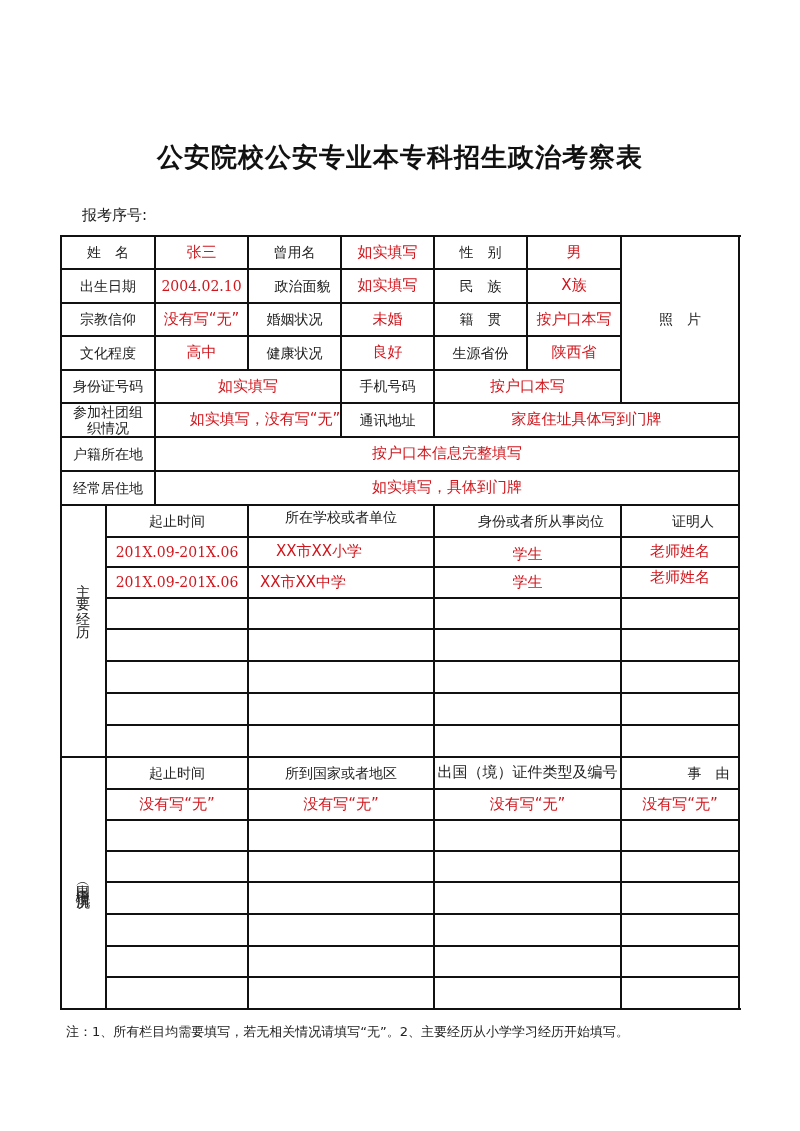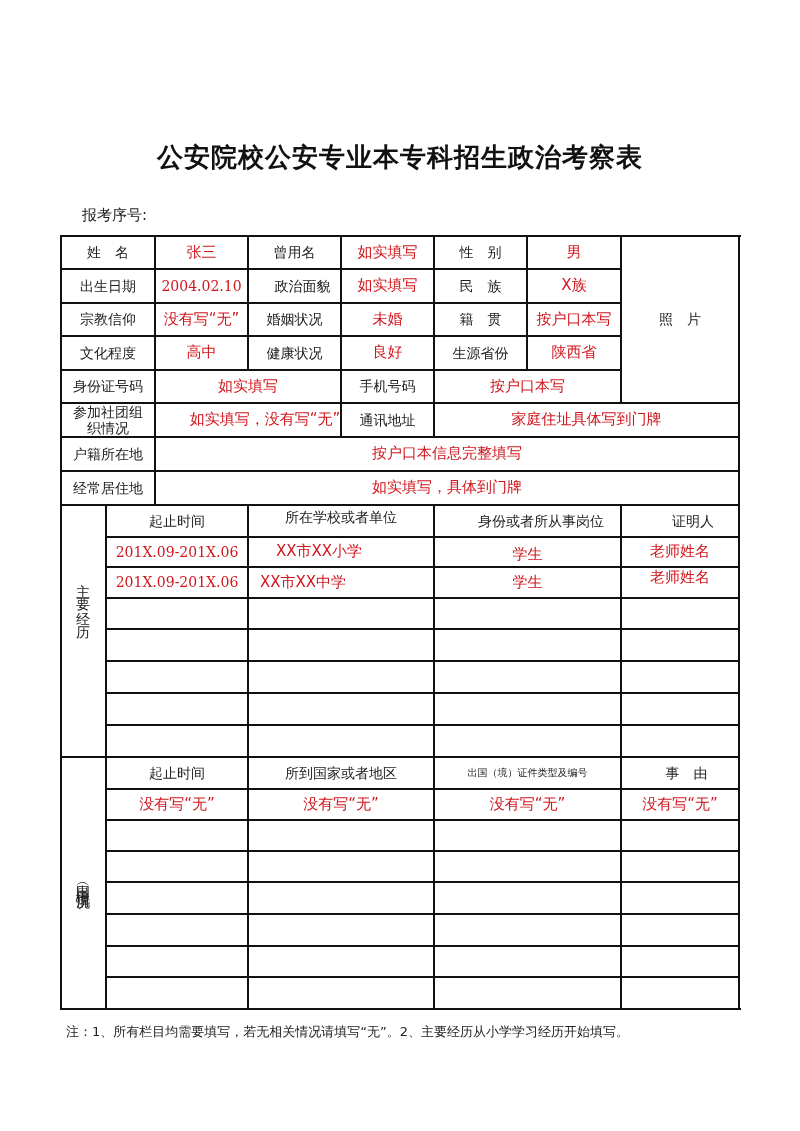--- a/index.html
+++ b/index.html
@@ -88,22 +88,22 @@
 <div class="cell red" style="left:248px;top:567px;width:186px;height:31px;justify-content:flex-start;padding-left:12px;">XX市XX中学</div>
 <div class="cell red" style="left:434px;top:567px;width:187px;height:31px;">学生</div>
 <div class="cell red" style="left:621px;top:567px;width:118px;height:31px;padding-bottom:10px;">老师姓名</div>
 
 <div class="cell" style="left:61px;top:757px;width:45px;height:252px;">
   <span class="vtext" style="letter-spacing:2px;margin-top:-6px;">出国（境）情况</span>
 </div>
 
 <div class="cell" style="left:106px;top:757px;width:142px;height:32px;">起止时间</div>
 <div class="cell" style="left:248px;top:757px;width:186px;height:32px;">所到国家或者地区</div>
-<div class="cell" style="left:434px;top:757px;width:187px;height:32px;font-size:10px;white-space:nowrap;text-align:center;">出国（境）证件类型及编号</div>
-<div class="cell" style="left:621px;top:757px;width:131px;height:32px;">事　由</div>
+<div class="cell" style="left:434px;top:757px;width:187px;height:32px;font-size:15px;white-space:nowrap;text-align:center;">出国（境）证件类型及编号</div>
+<div class="cell" style="left:643px;top:757px;width:131px;height:32px;">事　由</div>
 
 <div class="cell red" style="left:106px;top:789px;width:142px;height:31px;">没有写“无”</div>
 <div class="cell red" style="left:248px;top:789px;width:186px;height:31px;">没有写“无”</div>
 <div class="cell red" style="left:434px;top:789px;width:187px;height:31px;">没有写“无”</div>
 <div class="cell red" style="left:621px;top:789px;width:118px;height:31px;">没有写“无”</div>
 
 <div class="hline" style="left:61px;top:235px;width:680px;"></div>
 <div class="hline" style="left:61px;top:1008px;width:680px;"></div>
 <div class="vline" style="left:60px;top:235px;height:775px;"></div>
 <div class="vline" style="left:738px;top:235px;height:775px;"></div>

